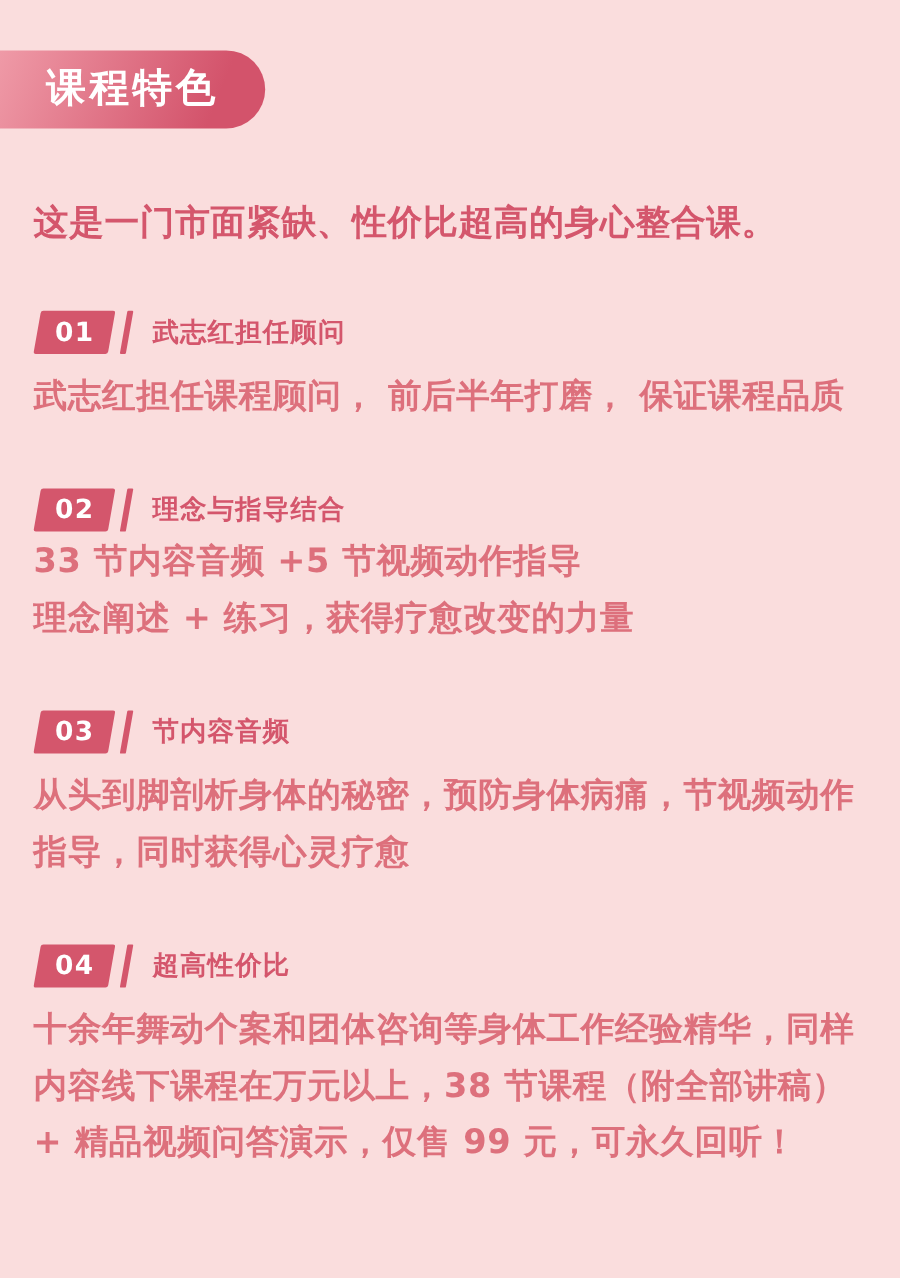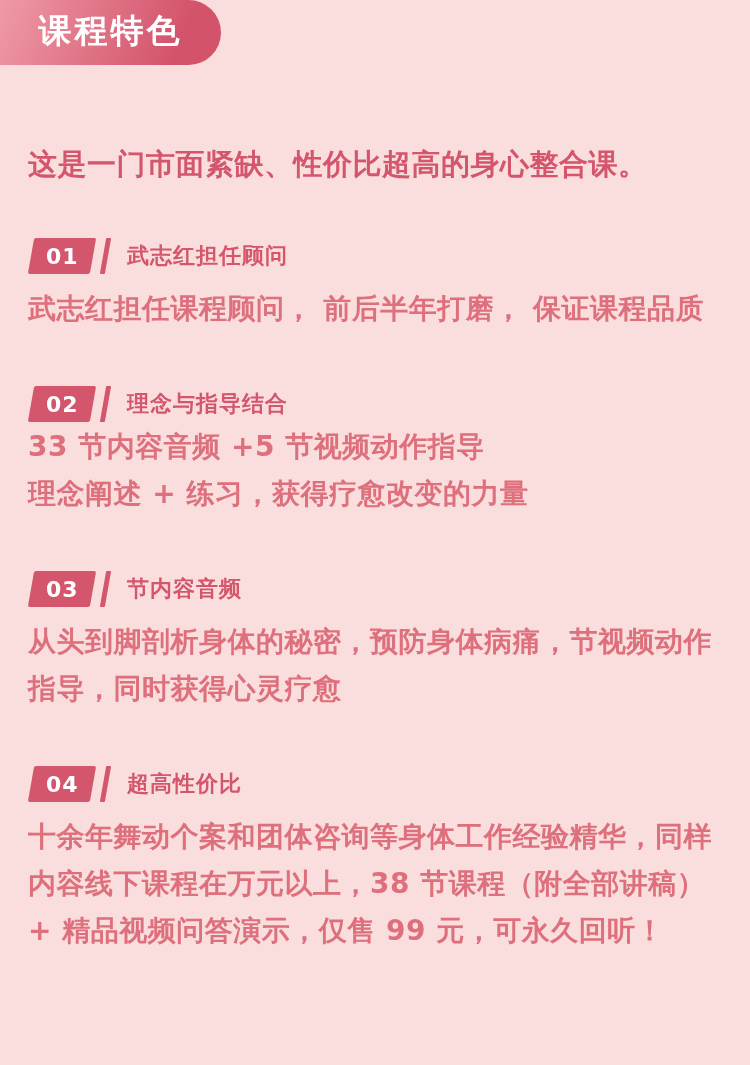--- a/index.html
+++ b/index.html
@@ -8,40 +8,41 @@
     width: 750px;
     height: 1065px;
     overflow: hidden;
     background: var(--background, #fadddd);
     font-family: "DejaVu Sans", "Liberation Sans", sans-serif;
   }
   .page { width: 750px; height: 1065px; position: relative; }
 
   
   .header-badge {
+    margin-top: 42px;
     width: 221px;
     height: 65px;
     border-radius: 0 33px 33px 0;
     background: linear-gradient(112deg, var(--badge_gradient_from, #ef9aa7) 0%, var(--badge_gradient_to, #d3536b) 80%);
     display: flex;
     align-items: center;
     justify-content: center;
   }
   .header-badge .label {
     color: var(--badge_text, #ffffff);
     font-size: 33px;
     font-weight: 700;
     letter-spacing: 3px;
     padding-bottom: 2px;
   }
 
   .content { padding: 0 28px; }
 
   .intro {
-    margin-top: 79px;
+    margin-top: 58px;
     font-size: 29px;
     font-weight: 700;
     color: var(--accent, #d4566c);
     letter-spacing: 0.5px;
     line-height: 40px;
   }
 
   .feature { margin-top: 53px; }
 
   .title-row {

